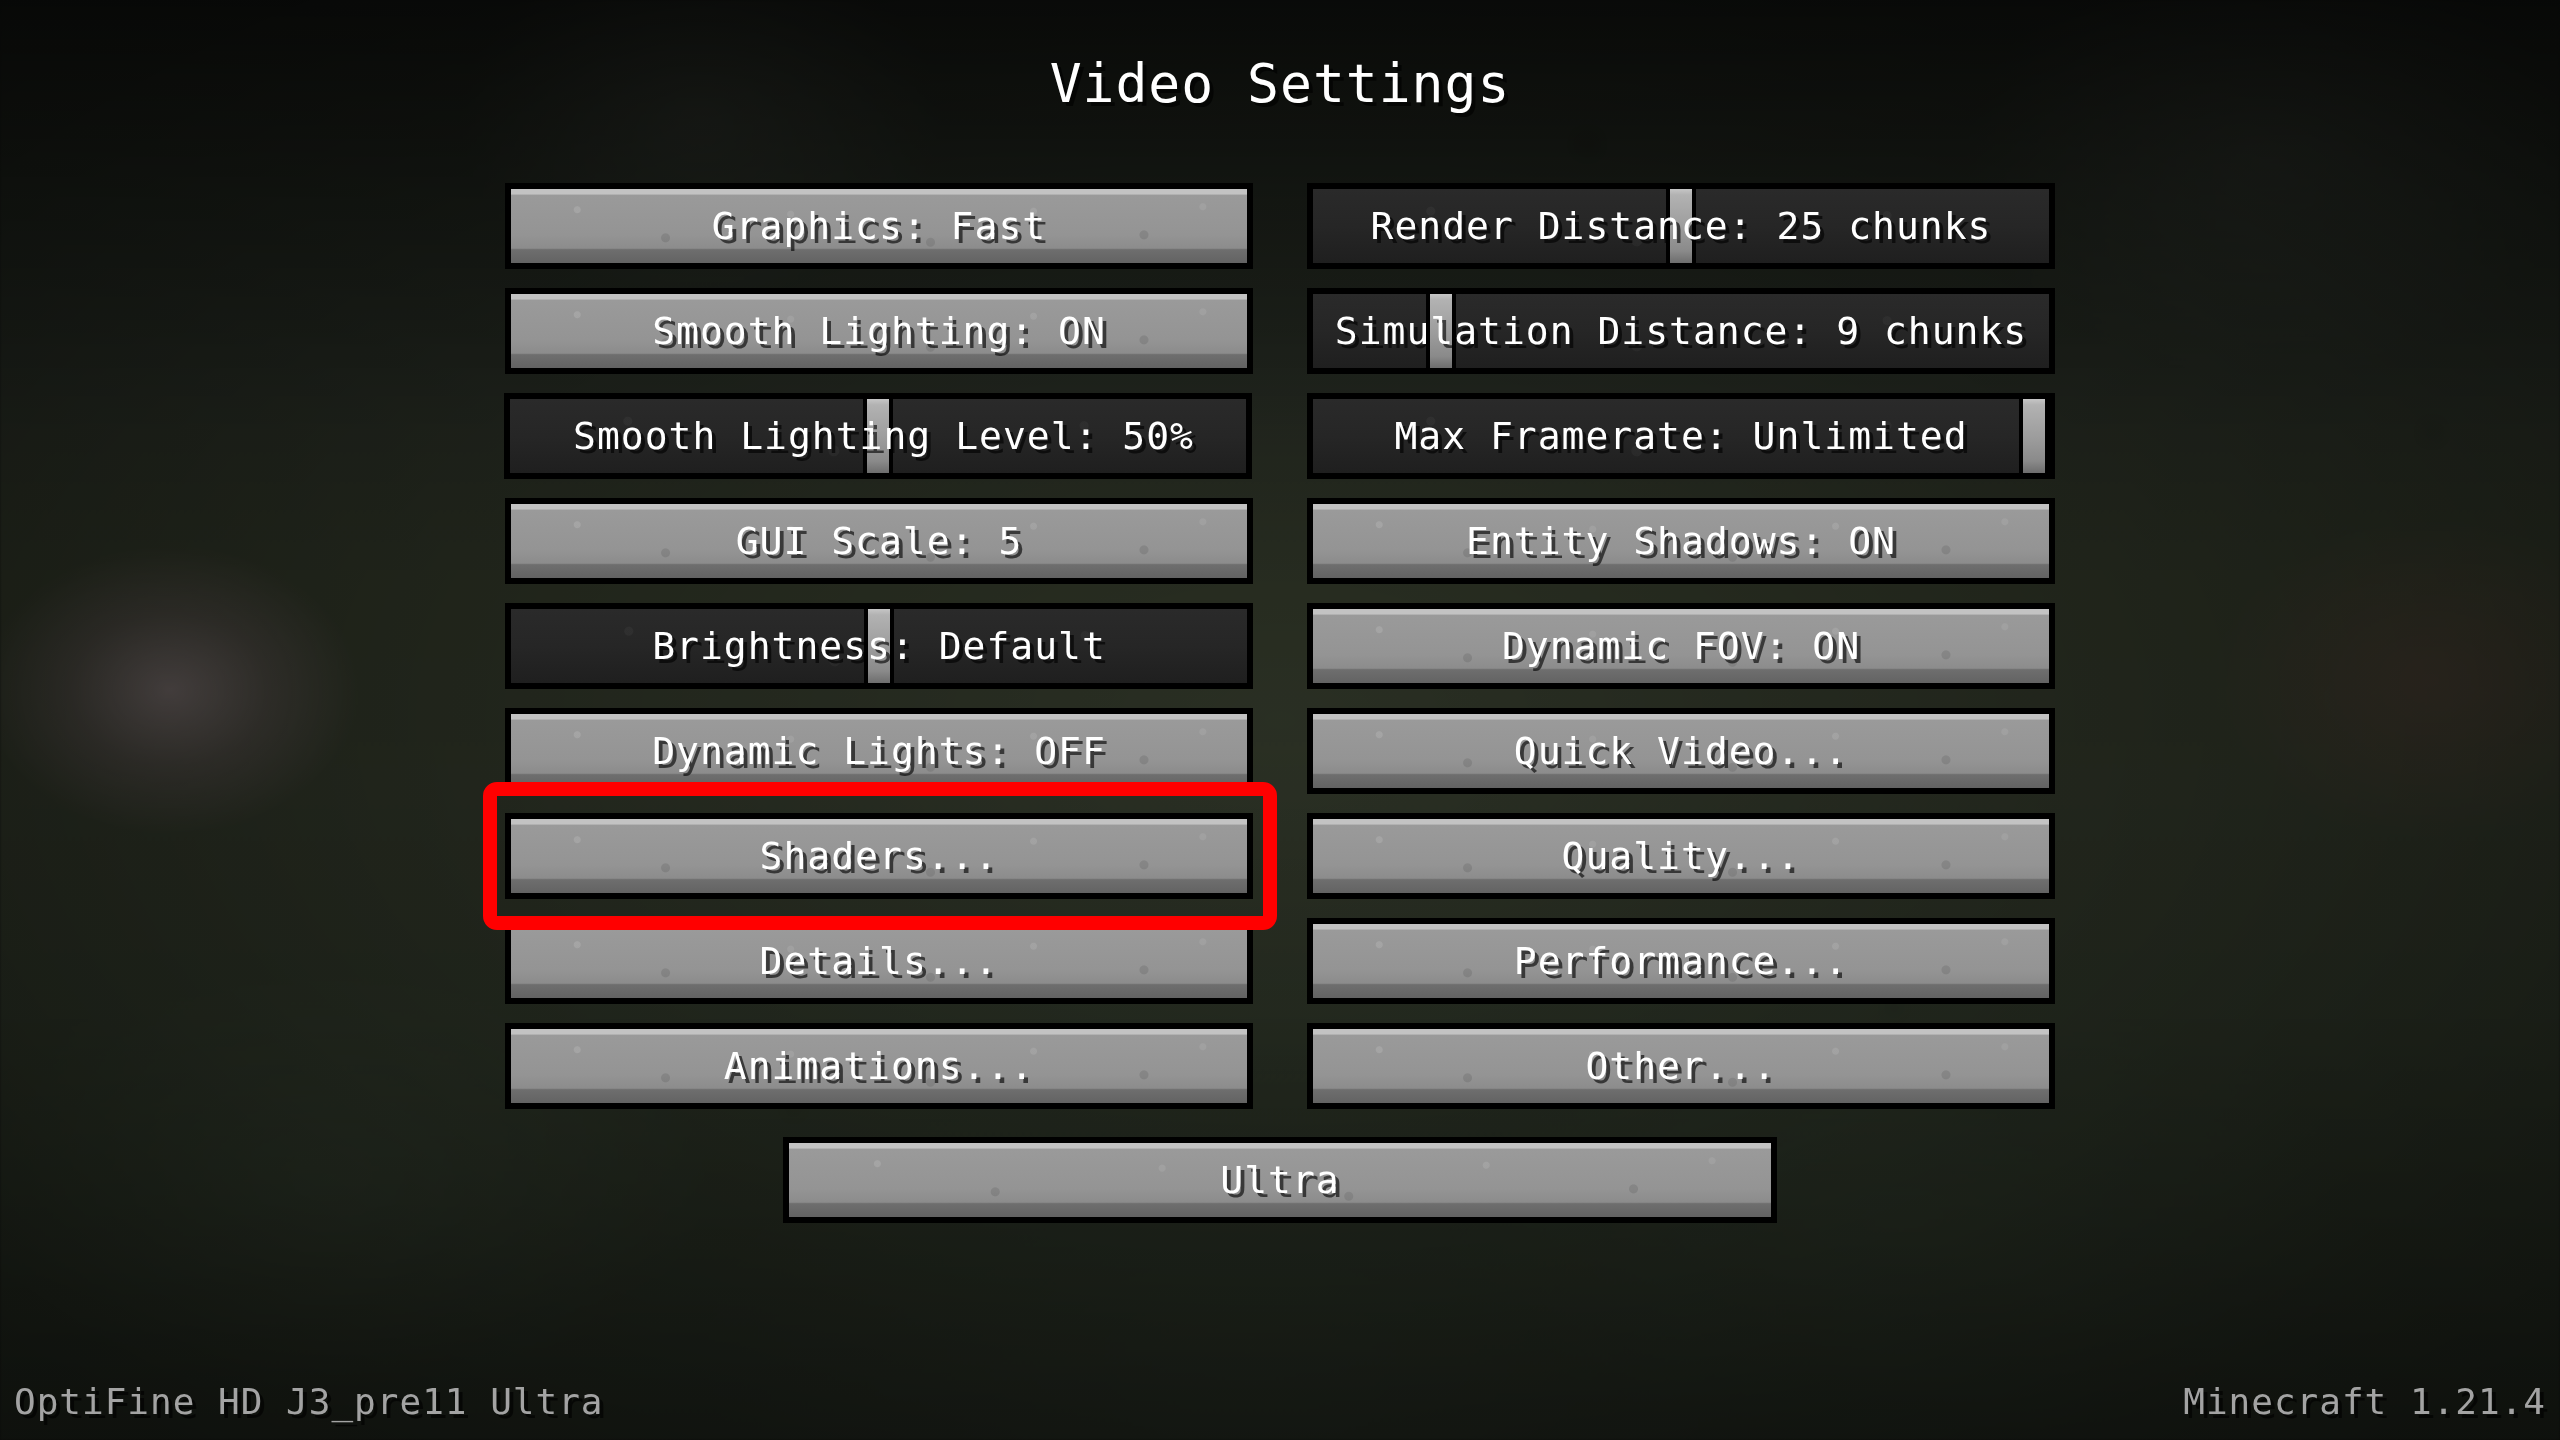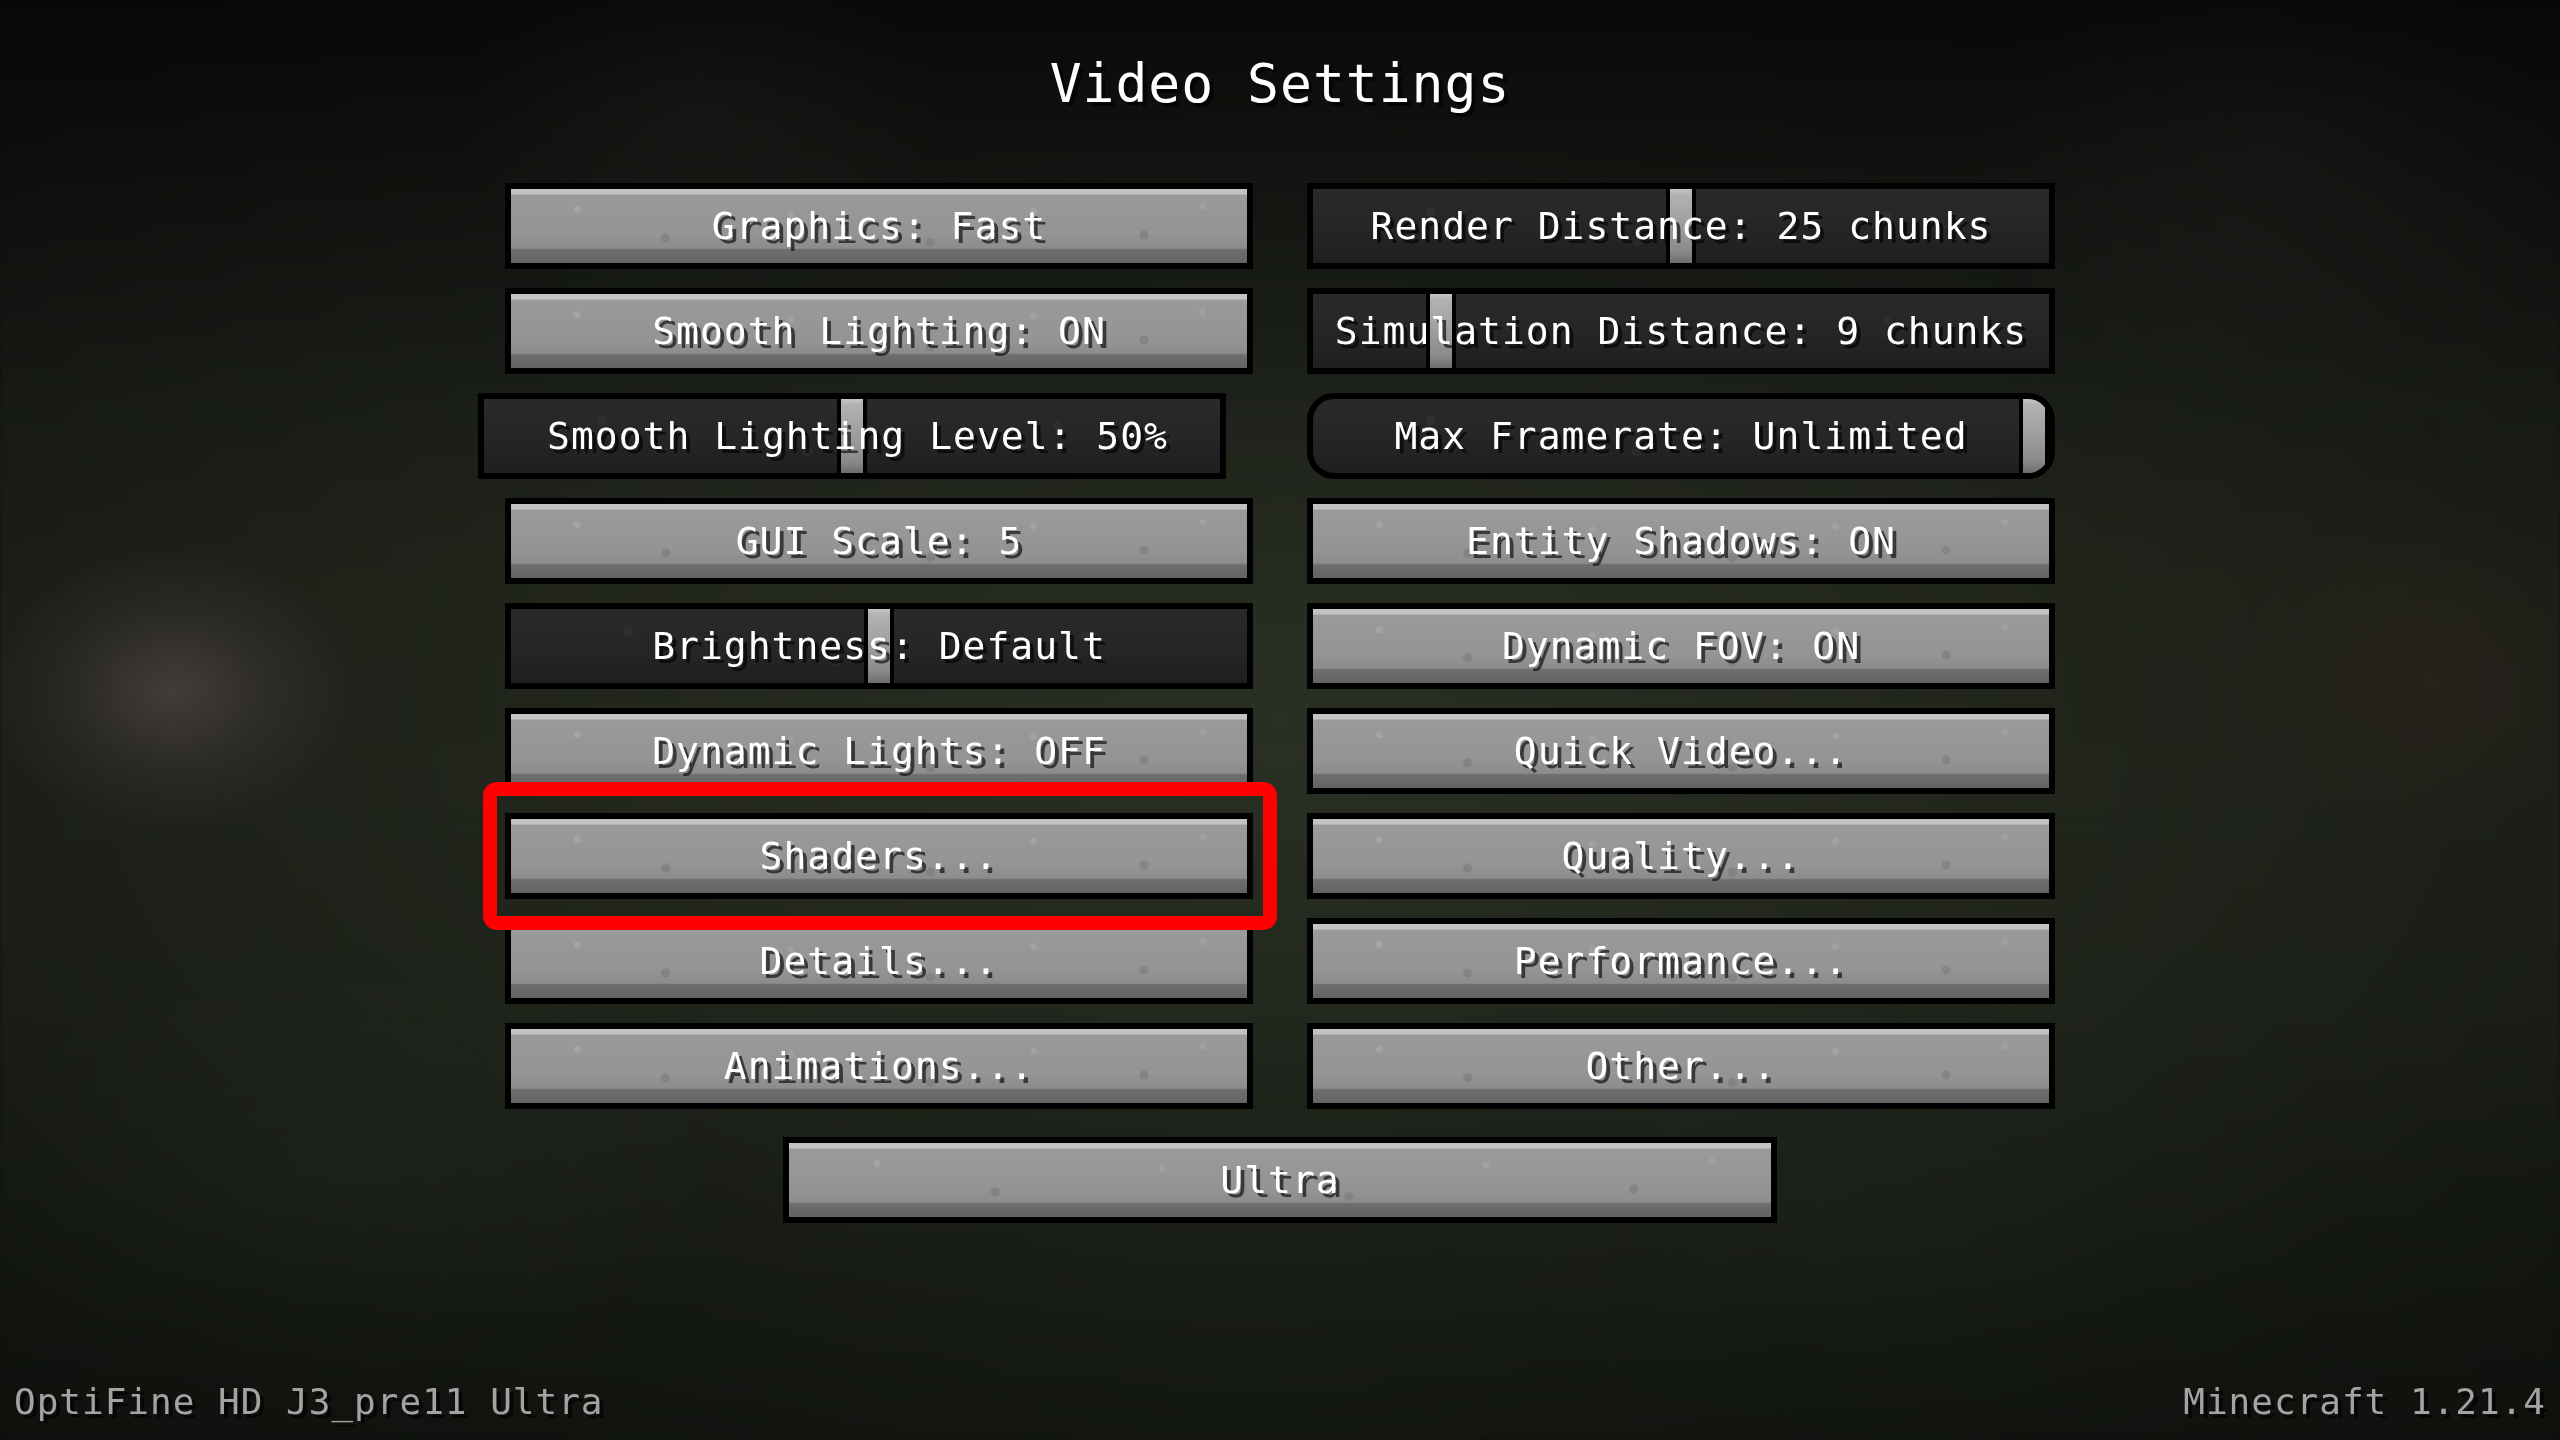--- a/index.html
+++ b/index.html
@@ -188,21 +188,21 @@
 
   <div id="title" class="mc-text">Video Settings</div>
 
   <div id="left-col">
       <div class="widget btn" style="left: 505px; top: 183px;">
         <span class="mc-text wlabel">Graphics: Fast</span>
       </div>
       <div class="widget btn" style="left: 505px; top: 288px;">
         <span class="mc-text wlabel">Smooth Lighting: ON</span>
       </div>
-      <div class="widget slider" style="left: 478px; top: 393px; padding-left: 11px;">
+      <div class="widget slider" style="left: 504px; top: 393px; padding-left: 11px;">
         <div class="handle" style="left: 353px;"></div>
         <span class="mc-text wlabel">Smooth Lighting Level: 50%</span>
       </div>
       <div class="widget btn" style="left: 505px; top: 498px;">
         <span class="mc-text wlabel">GUI Scale: 5</span>
       </div>
       <div class="widget slider" style="left: 505px; top: 603px;">
         <div class="handle" style="left: 353px;"></div>
         <span class="mc-text wlabel">Brightness: Default</span>
       </div>
@@ -221,21 +221,21 @@
     </div>
   <div id="right-col">
       <div class="widget slider" style="left: 1307px; top: 183px;">
         <div class="handle" style="left: 353px;"></div>
         <span class="mc-text wlabel">Render Distance: 25 chunks</span>
       </div>
       <div class="widget slider" style="left: 1307px; top: 288px;">
         <div class="handle" style="left: 113px;"></div>
         <span class="mc-text wlabel">Simulation Distance: 9 chunks</span>
       </div>
-      <div class="widget slider" style="left: 1307px; top: 393px; border-radius: 27px;">
+      <div class="widget slider" style="left: 1307px; top: 393px;">
         <div class="handle" style="left: 706px;"></div>
         <span class="mc-text wlabel">Max Framerate: Unlimited</span>
       </div>
       <div class="widget btn" style="left: 1307px; top: 498px;">
         <span class="mc-text wlabel">Entity Shadows: ON</span>
       </div>
       <div class="widget btn" style="left: 1307px; top: 603px;">
         <span class="mc-text wlabel">Dynamic FOV: ON</span>
       </div>
       <div class="widget btn" style="left: 1307px; top: 708px;">

